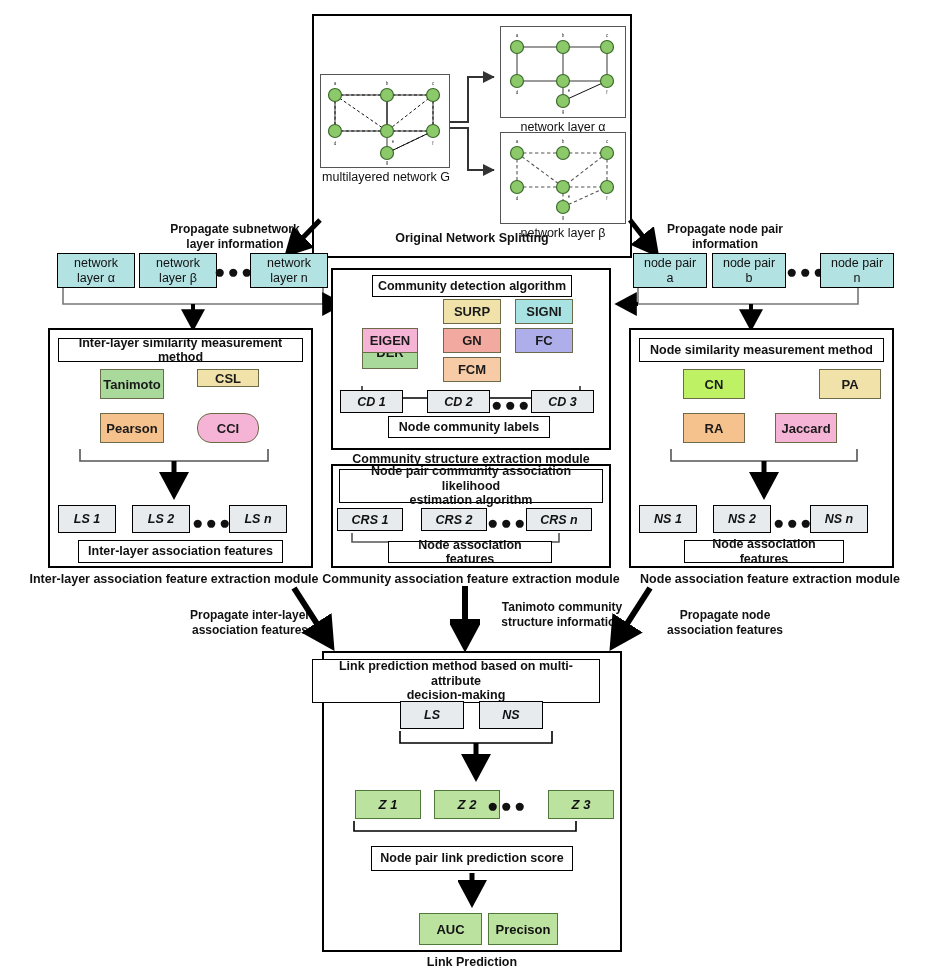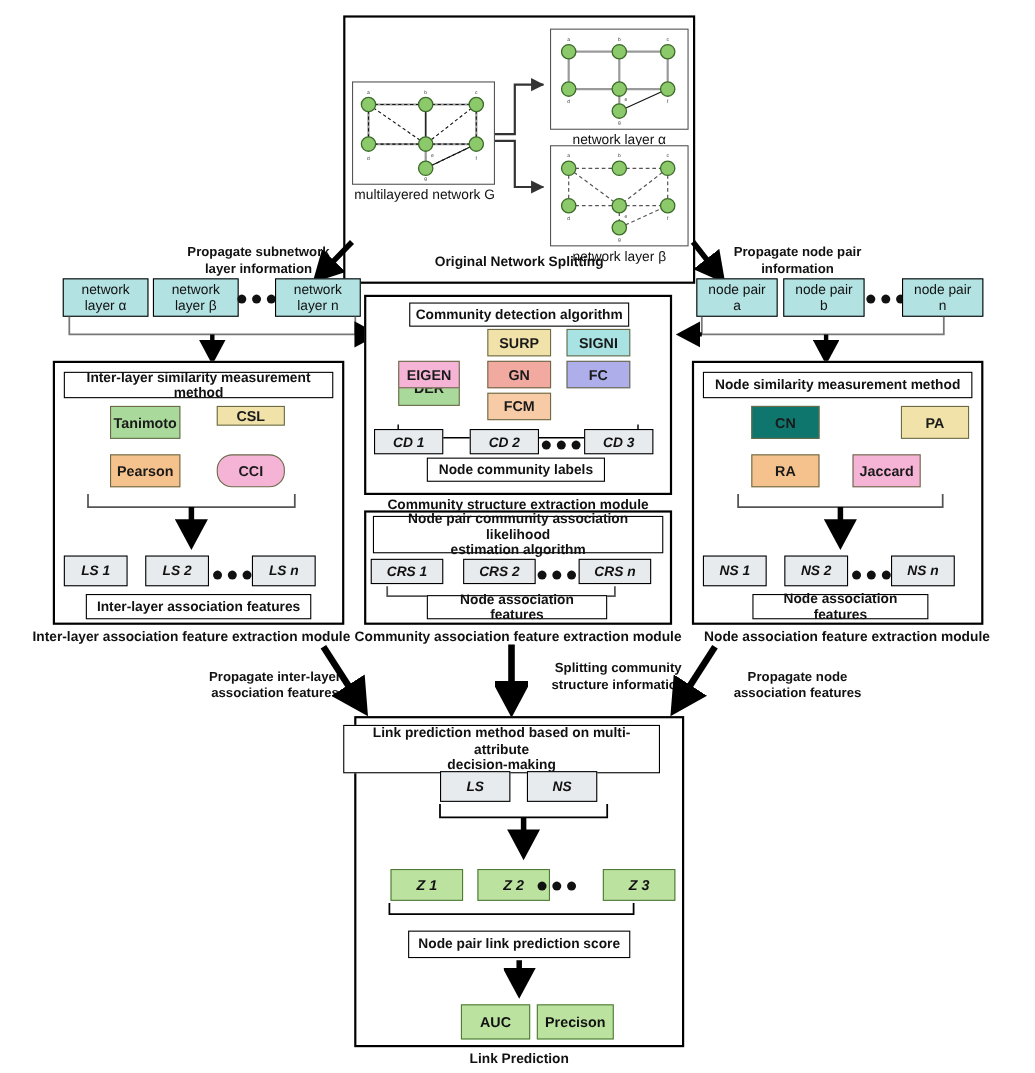--- a/index.html
+++ b/index.html
@@ -320,21 +320,21 @@
     <path d="M15,2 L15,11 L222,11 L222,2" stroke="#555" stroke-width="1.6" fill="none"></path>
   </svg>
 
   <div class="abs labelbox" style="left:388px;top:541px;width:164px;height:22px;">Node association features</div>
   <div class="abs cap" style="left:313px;top:572px;width:316px;">Community association feature extraction module</div>
 
   <div class="abs panel" style="left:629px;top:328px;width:265px;height:240px;"></div>
 
   <div class="abs labelbox" style="left:639px;top:338px;width:245px;height:24px;">Node similarity measurement method</div>
 
-  <div class="abs cbox" style="left:683px;top:369px;width:62px;height:30px;background:#0f766e;">CN</div>
+  <div class="abs cbox" style="left:683px;top:369px;width:62px;height:30px;background:#bef264;">CN</div>
   <div class="abs cbox" style="left:775px;top:369px;width:62px;height:30px;background:#f0e2a8;margin-left:44px;">PA</div>
   <div class="abs cbox" style="left:683px;top:413px;width:62px;height:30px;background:#f5c18c;">RA</div>
   <div class="abs cbox" style="left:775px;top:413px;width:62px;height:30px;background:#f5b4d6;">Jaccard</div>
 
   <svg class="abs" style="left:639px;top:443px;width:245px;height:62px;" width="245" height="62">
     <g stroke="#555" stroke-width="1.6" fill="none">
       <path d="M32,6 L32,18 L218,18 L218,6"></path>
     </g>
     <line x1="125" y1="18" x2="125" y2="50" stroke="#000" stroke-width="5" marker-end="url(#ah-blk)"></line>
   </svg>
@@ -349,21 +349,21 @@
 
   <div class="abs note" style="left:160px;top:608px;width:180px;">
     <div>Propagate inter-layer</div>
     <div>association features</div>
   </div>
   <svg class="abs" style="left:282px;top:582px;width:70px;height:80px;" width="70" height="80">
     <line x1="12" y1="6" x2="48" y2="62" stroke="#000" stroke-width="6" marker-end="url(#ah-thick1)"></line>
   </svg>
 
   <div class="abs note" style="left:472px;top:600px;width:180px;">
-    <div>Splitting community</div>
+    <div>Tanimoto community</div>
     <div>structure information</div>
   </div>
   <svg class="abs" style="left:450px;top:582px;width:30px;height:80px;" width="30" height="80">
     <line x1="15" y1="4" x2="15" y2="62" stroke="#000" stroke-width="6" marker-end="url(#ah-thick1)"></line>
   </svg>
 
   <div class="abs note" style="left:645px;top:608px;width:160px;">
     <div>Propagate node</div>
     <div>association features</div>
   </div>

